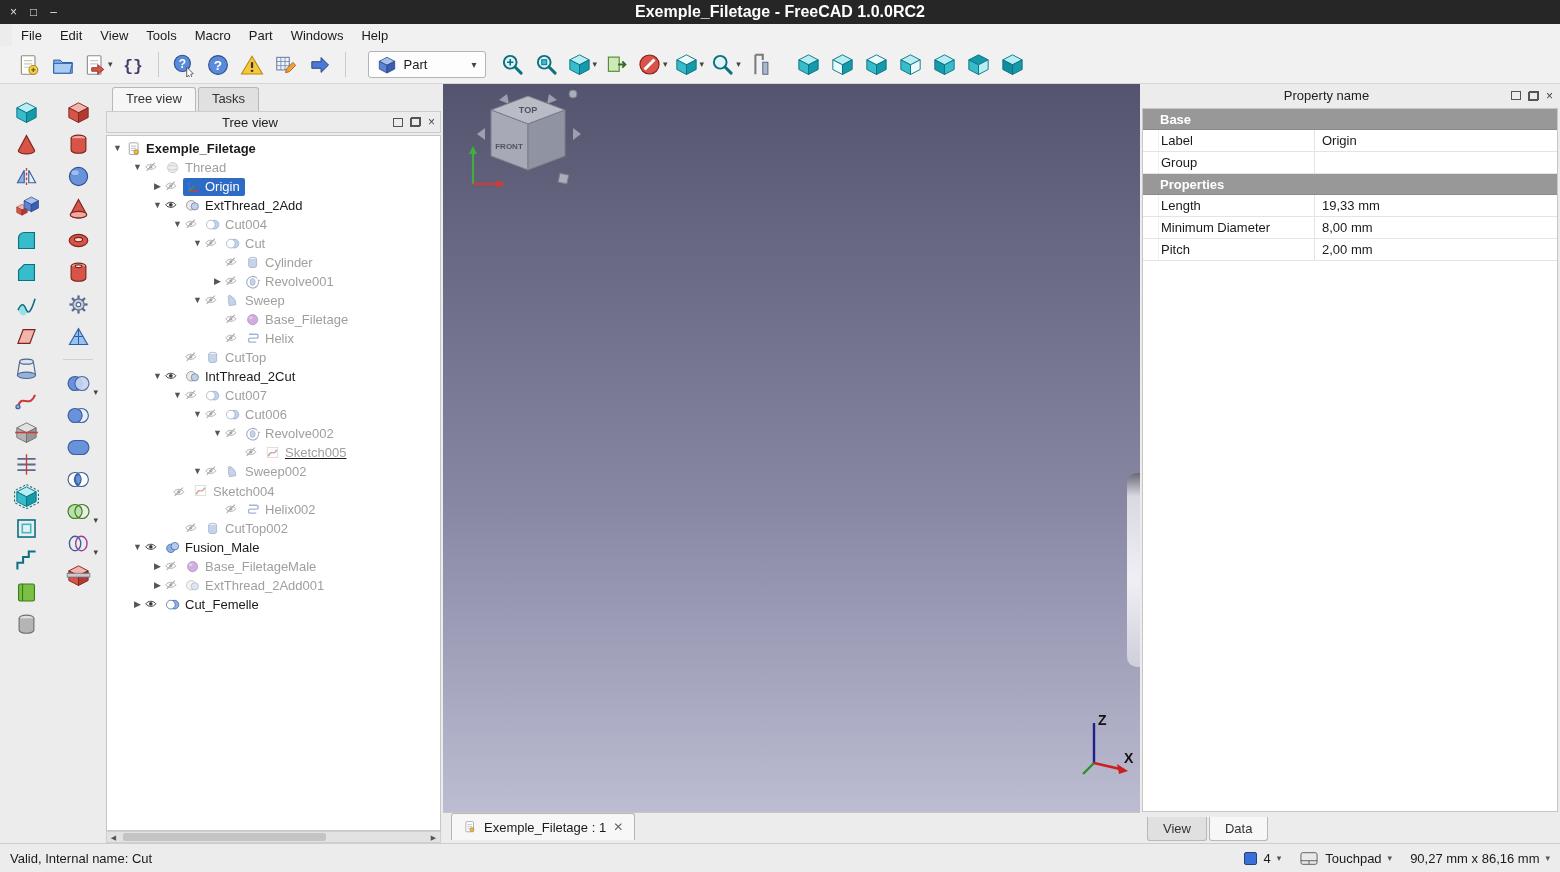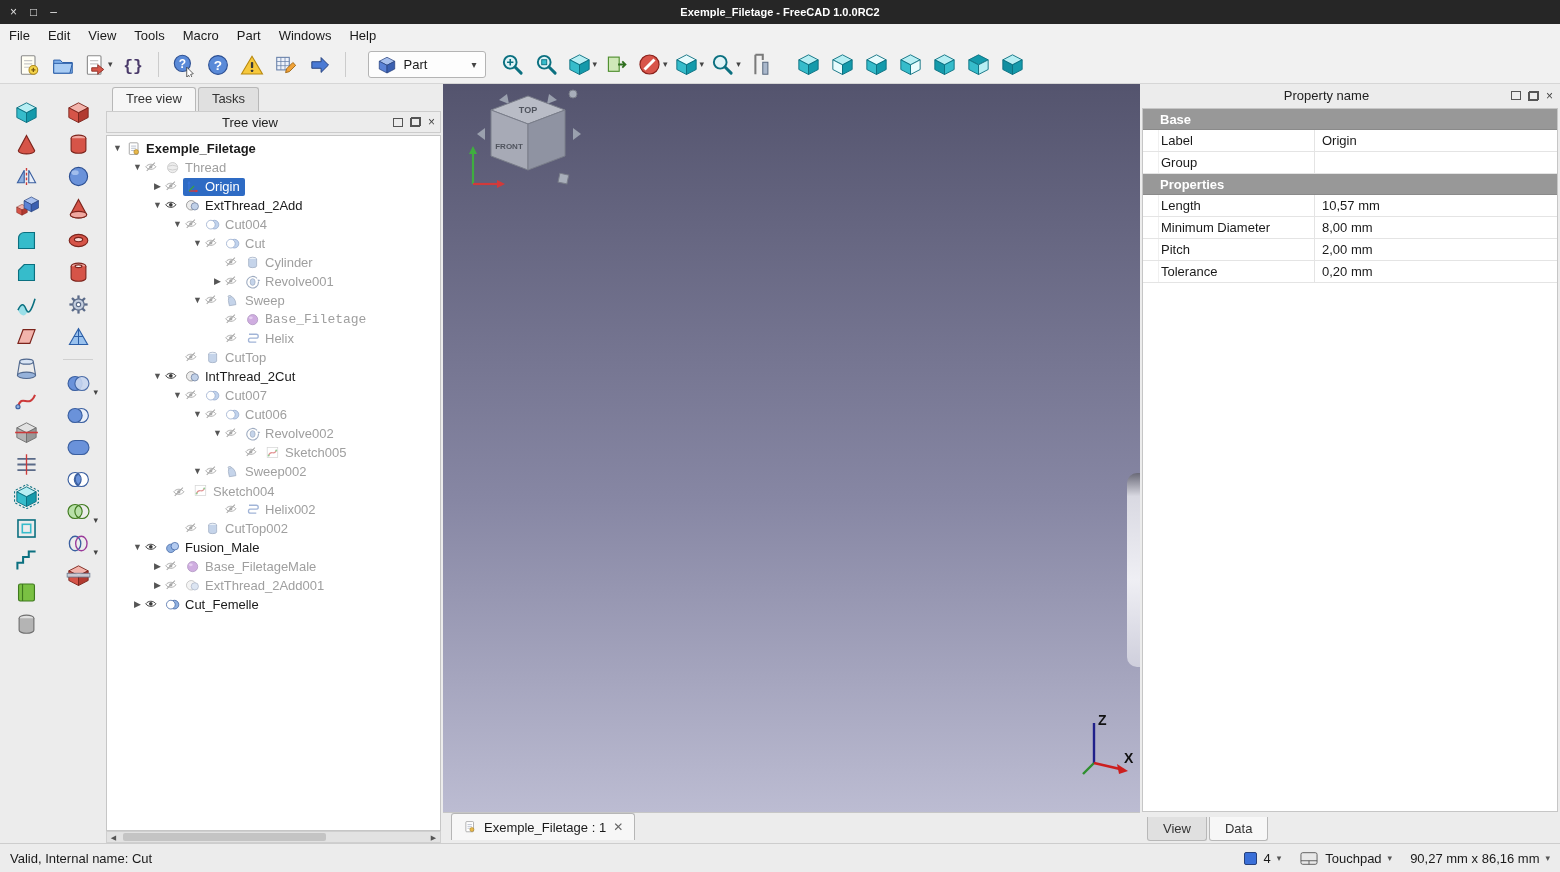--- a/index.html
+++ b/index.html
@@ -4,24 +4,24 @@
 <style>
   *{box-sizing:border-box;margin:0;padding:0;}
   html,body{background:#9a9a9a;}
   body{font-family:"Liberation Sans","DejaVu Sans",sans-serif;font-size:13px;color:#1a1a1a;}
   .window{position:relative;width:1560px;height:872px;background:#ececec;overflow:hidden;}
 
   
   .titlebar{position:absolute;top:0;left:0;right:0;height:24px;background:#262626;color:#fff;}
   .tb-controls{position:absolute;left:10px;top:0;height:24px;display:flex;gap:13px;align-items:center;color:#e0e0e0;font-size:12px;}
   .tb-controls span{cursor:default;line-height:1;}
-  .tb-title{position:absolute;left:0;right:0;top:0;height:24px;display:flex;align-items:center;justify-content:center;font-weight:bold;font-size:11px;}
+  .tb-title{position:absolute;left:0;right:0;top:0;height:24px;display:flex;align-items:center;justify-content:center;font-weight:bold;font-size:16px;}
 
   
-  .menubar{position:absolute;top:24px;left:0;right:0;height:22px;background:#f1f1f1;display:flex;align-items:center;padding-left:0;}
+  .menubar{position:absolute;top:24px;left:12px;right:0;height:22px;background:#f1f1f1;display:flex;align-items:center;padding-left:0;}
   .menu-item{padding:2px 9px;border-radius:2px;}
 
   
   .toolbar{position:absolute;top:46px;left:0;right:0;height:38px;background:#f1f1f1;border-bottom:1px solid #d6d6d6;display:flex;align-items:center;padding-left:14px;}
   .grp{display:flex;align-items:center;gap:4px;}
   .tb-btn{display:flex;align-items:center;justify-content:center;height:30px;min-width:30px;padding:0 1px;border-radius:3px;}
   .tb-sep{width:1px;height:25px;background:#cccccc;margin:0 10px;}
   .caret{font-size:9px;color:#444;margin-left:1px;line-height:1;}
   .workbench{display:flex;align-items:center;gap:7px;background:#fdfdfd;border:1px solid #b4b4b4;border-radius:3px;height:27px;padding:0 8px;width:118px;margin:0 12px;}
   .workbench .wb-label{flex:1;}
@@ -689,21 +689,21 @@
             </svg>
           </span>
           <span class="tw-wrap">
             <svg viewBox="0 0 22 22" width="16" height="16">
               <path d="M5.5 4 q9 1 9.5 12 l-9 1.5 q-2.5 -8 -0.5 -13.5z" fill="#96b2da" stroke="#50688e"></path>
               <ellipse cx="6.4" cy="4.6" rx="2.2" ry="1.1" fill="#d8e4f4" stroke="#50688e"></ellipse>
             </svg>
             <span class="tw-label">Sweep</span>
           </span>
         </div>
-        <div class="tree-row grayed" style="padding-left: 104px; font-family: Liberation Mono, monospace;">
+        <div class="tree-row grayed" style="padding-left: 104px;">
           <span class="tw-arrow"></span>
           <span class="tw-eye">
             <svg viewBox="0 0 22 22" width="15" height="15">
               <path d="M2.5 10 C6.5 5 13.5 5 17.5 10 C13.5 15 6.5 15 2.5 10 Z" fill="none" stroke="#a8a8a8" stroke-width="1.3"></path>
               <circle cx="10" cy="10" r="2.4" fill="#a8a8a8"></circle>
               <line x1="4" y1="16" x2="16" y2="4" stroke="#a8a8a8" stroke-width="1.5"></line>
             </svg>
           </span>
           <span class="tw-wrap">
             <svg viewBox="0 0 22 22" width="16" height="16">
@@ -807,21 +807,21 @@
           </span>
           <span class="tw-wrap">
             <svg viewBox="0 0 22 22" width="16" height="16">
               <path d="M16.5 6 a8 8 0 1 0 2 5" fill="none" stroke="#50688e" stroke-width="1.5"></path>
               <polygon points="18.5,11 21,8.2 17.1,7.6" fill="#50688e"></polygon>
               <ellipse cx="10.5" cy="11" rx="3.4" ry="4.6" fill="#96b2da" stroke="#50688e"></ellipse>
             </svg>
             <span class="tw-label">Revolve002</span>
           </span>
         </div>
-        <div class="tree-row grayed" style="padding-left: 124px;">
+        <div class="tree-row grayed" style="padding-left: 124px; text-decoration: underline;">
           <span class="tw-arrow"></span>
           <span class="tw-eye">
             <svg viewBox="0 0 22 22" width="15" height="15">
               <path d="M2.5 10 C6.5 5 13.5 5 17.5 10 C13.5 15 6.5 15 2.5 10 Z" fill="none" stroke="#a8a8a8" stroke-width="1.3"></path>
               <circle cx="10" cy="10" r="2.4" fill="#a8a8a8"></circle>
               <line x1="4" y1="16" x2="16" y2="4" stroke="#a8a8a8" stroke-width="1.5"></line>
             </svg>
           </span>
           <span class="tw-wrap">
             <svg viewBox="0 0 22 22" width="16" height="16">
@@ -1044,36 +1044,31 @@
         </div>
         <div class="prop-row">
           <div class="prop-gutter"></div>
           <div class="prop-name">Group</div>
           <div class="prop-value"></div>
         </div>
         <div class="prop-section">Properties</div>
         <div class="prop-row">
           <div class="prop-gutter"></div>
           <div class="prop-name">Length</div>
-          <div class="prop-value">10,57 mm</div>
+          <div class="prop-value">19,33 mm</div>
         </div>
         <div class="prop-row">
           <div class="prop-gutter"></div>
           <div class="prop-name">Minimum Diameter</div>
           <div class="prop-value">8,00 mm</div>
         </div>
         <div class="prop-row">
           <div class="prop-gutter"></div>
           <div class="prop-name">Pitch</div>
           <div class="prop-value">2,00 mm</div>
-        </div>
-        <div class="prop-row">
-          <div class="prop-gutter"></div>
-          <div class="prop-name">Tolerance</div>
-          <div class="prop-value">0,20 mm</div>
         </div>
       </div>
     <div class="prop-tabs">
         <div class="btab">View</div>
         <div class="btab active">Data</div>
       </div>
   </div>
 
   <div class="statusbar">
     <span>Valid, Internal name: Cut</span>

